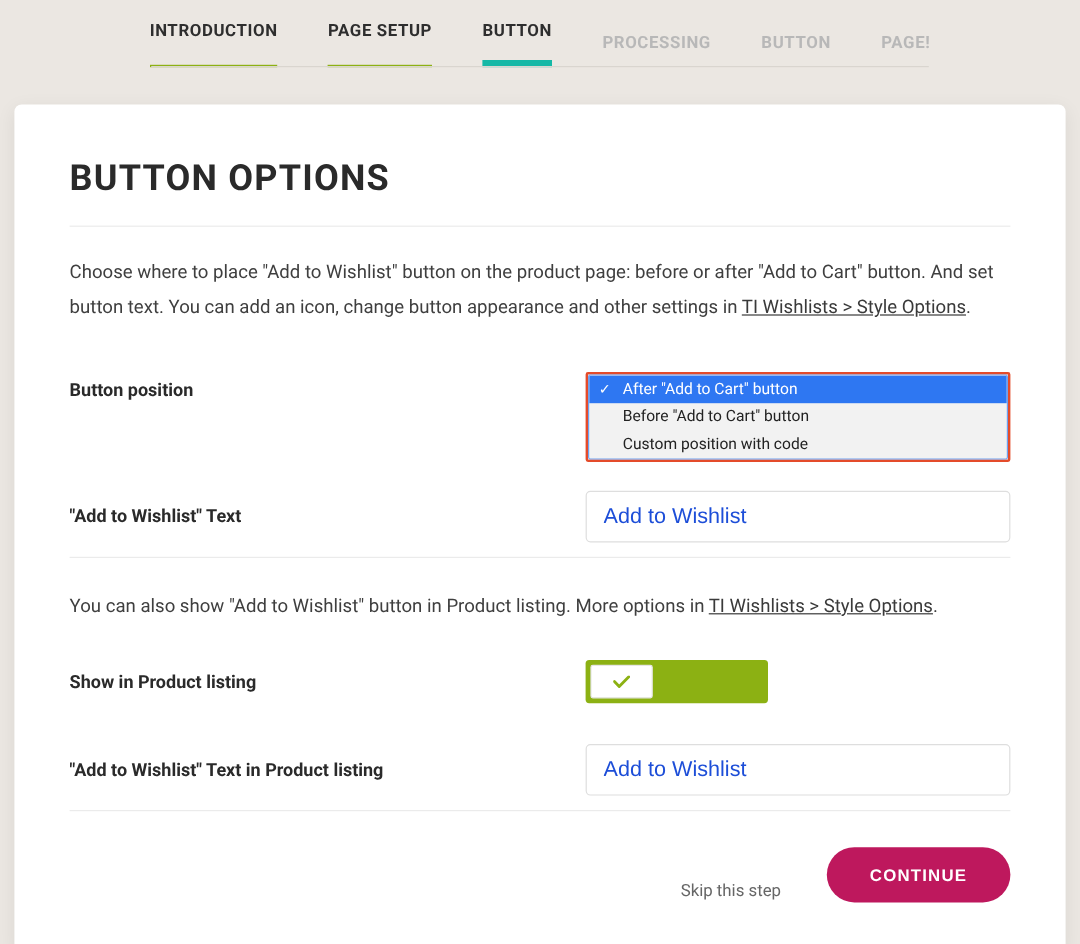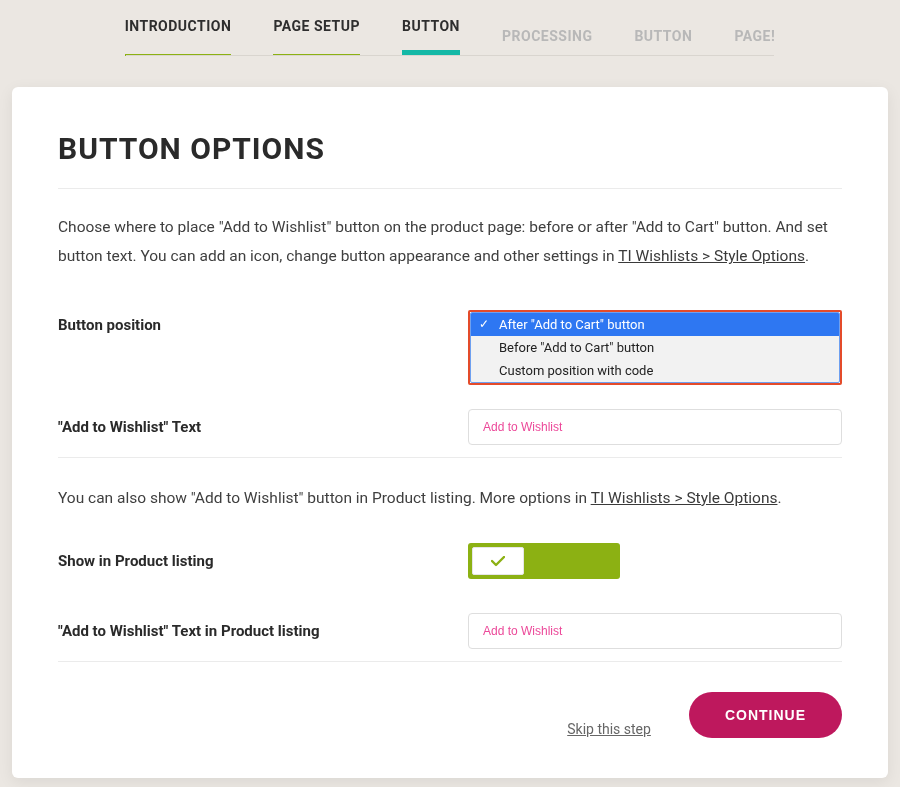--- a/index.html
+++ b/index.html
@@ -69,20 +69,21 @@
   padding: 24px 0 26px 0;
 }
 .intro a, .intro2 a {
   color: #3a3a3a;
   text-decoration: underline;
 }
 .field-row {
   display: flex;
   align-items: center;
   padding: 12px 0;
+  gap: 20px;
 }
 .field-label {
   width: 410px;
   font-size: 15px;
   font-weight: 700;
   color: #2a2a2a;
   flex-shrink: 0;
 }
 .field-control {
   flex: 1;
@@ -116,22 +117,22 @@
   left: 8px;
   top: 4px;
   font-size: 12px;
   color: #fff;
 }
 .text-input {
   width: 100%;
   border: 1px solid #dedede;
   border-radius: 4px;
   padding: 10px 14px;
-  font-size: 12px;
-  color: #ec4899;
+  font-size: 18px;
+  color: #1d4ed8;
   background: #fff;
 }
 .intro2 {
   font-size: 15.5px;
   color: #3f3f3f;
   line-height: 1.9;
   padding: 26px 0 18px 0;
 }
 .toggle {
   width: 152px;
@@ -158,21 +159,20 @@
 .actions {
   display: flex;
   justify-content: flex-end;
   align-items: center;
   gap: 38px;
   padding: 30px 0 0 0;
 }
 .skip {
   font-size: 14px;
   color: #666;
-  text-decoration: underline;
   cursor: pointer;
   margin-top: 28px;
 }
 .continue-btn {
   background: #be185d;
   color: #fff;
   border: none;
   padding: 15px 36px;
   border-radius: 999px;
   font-size: 14px;

